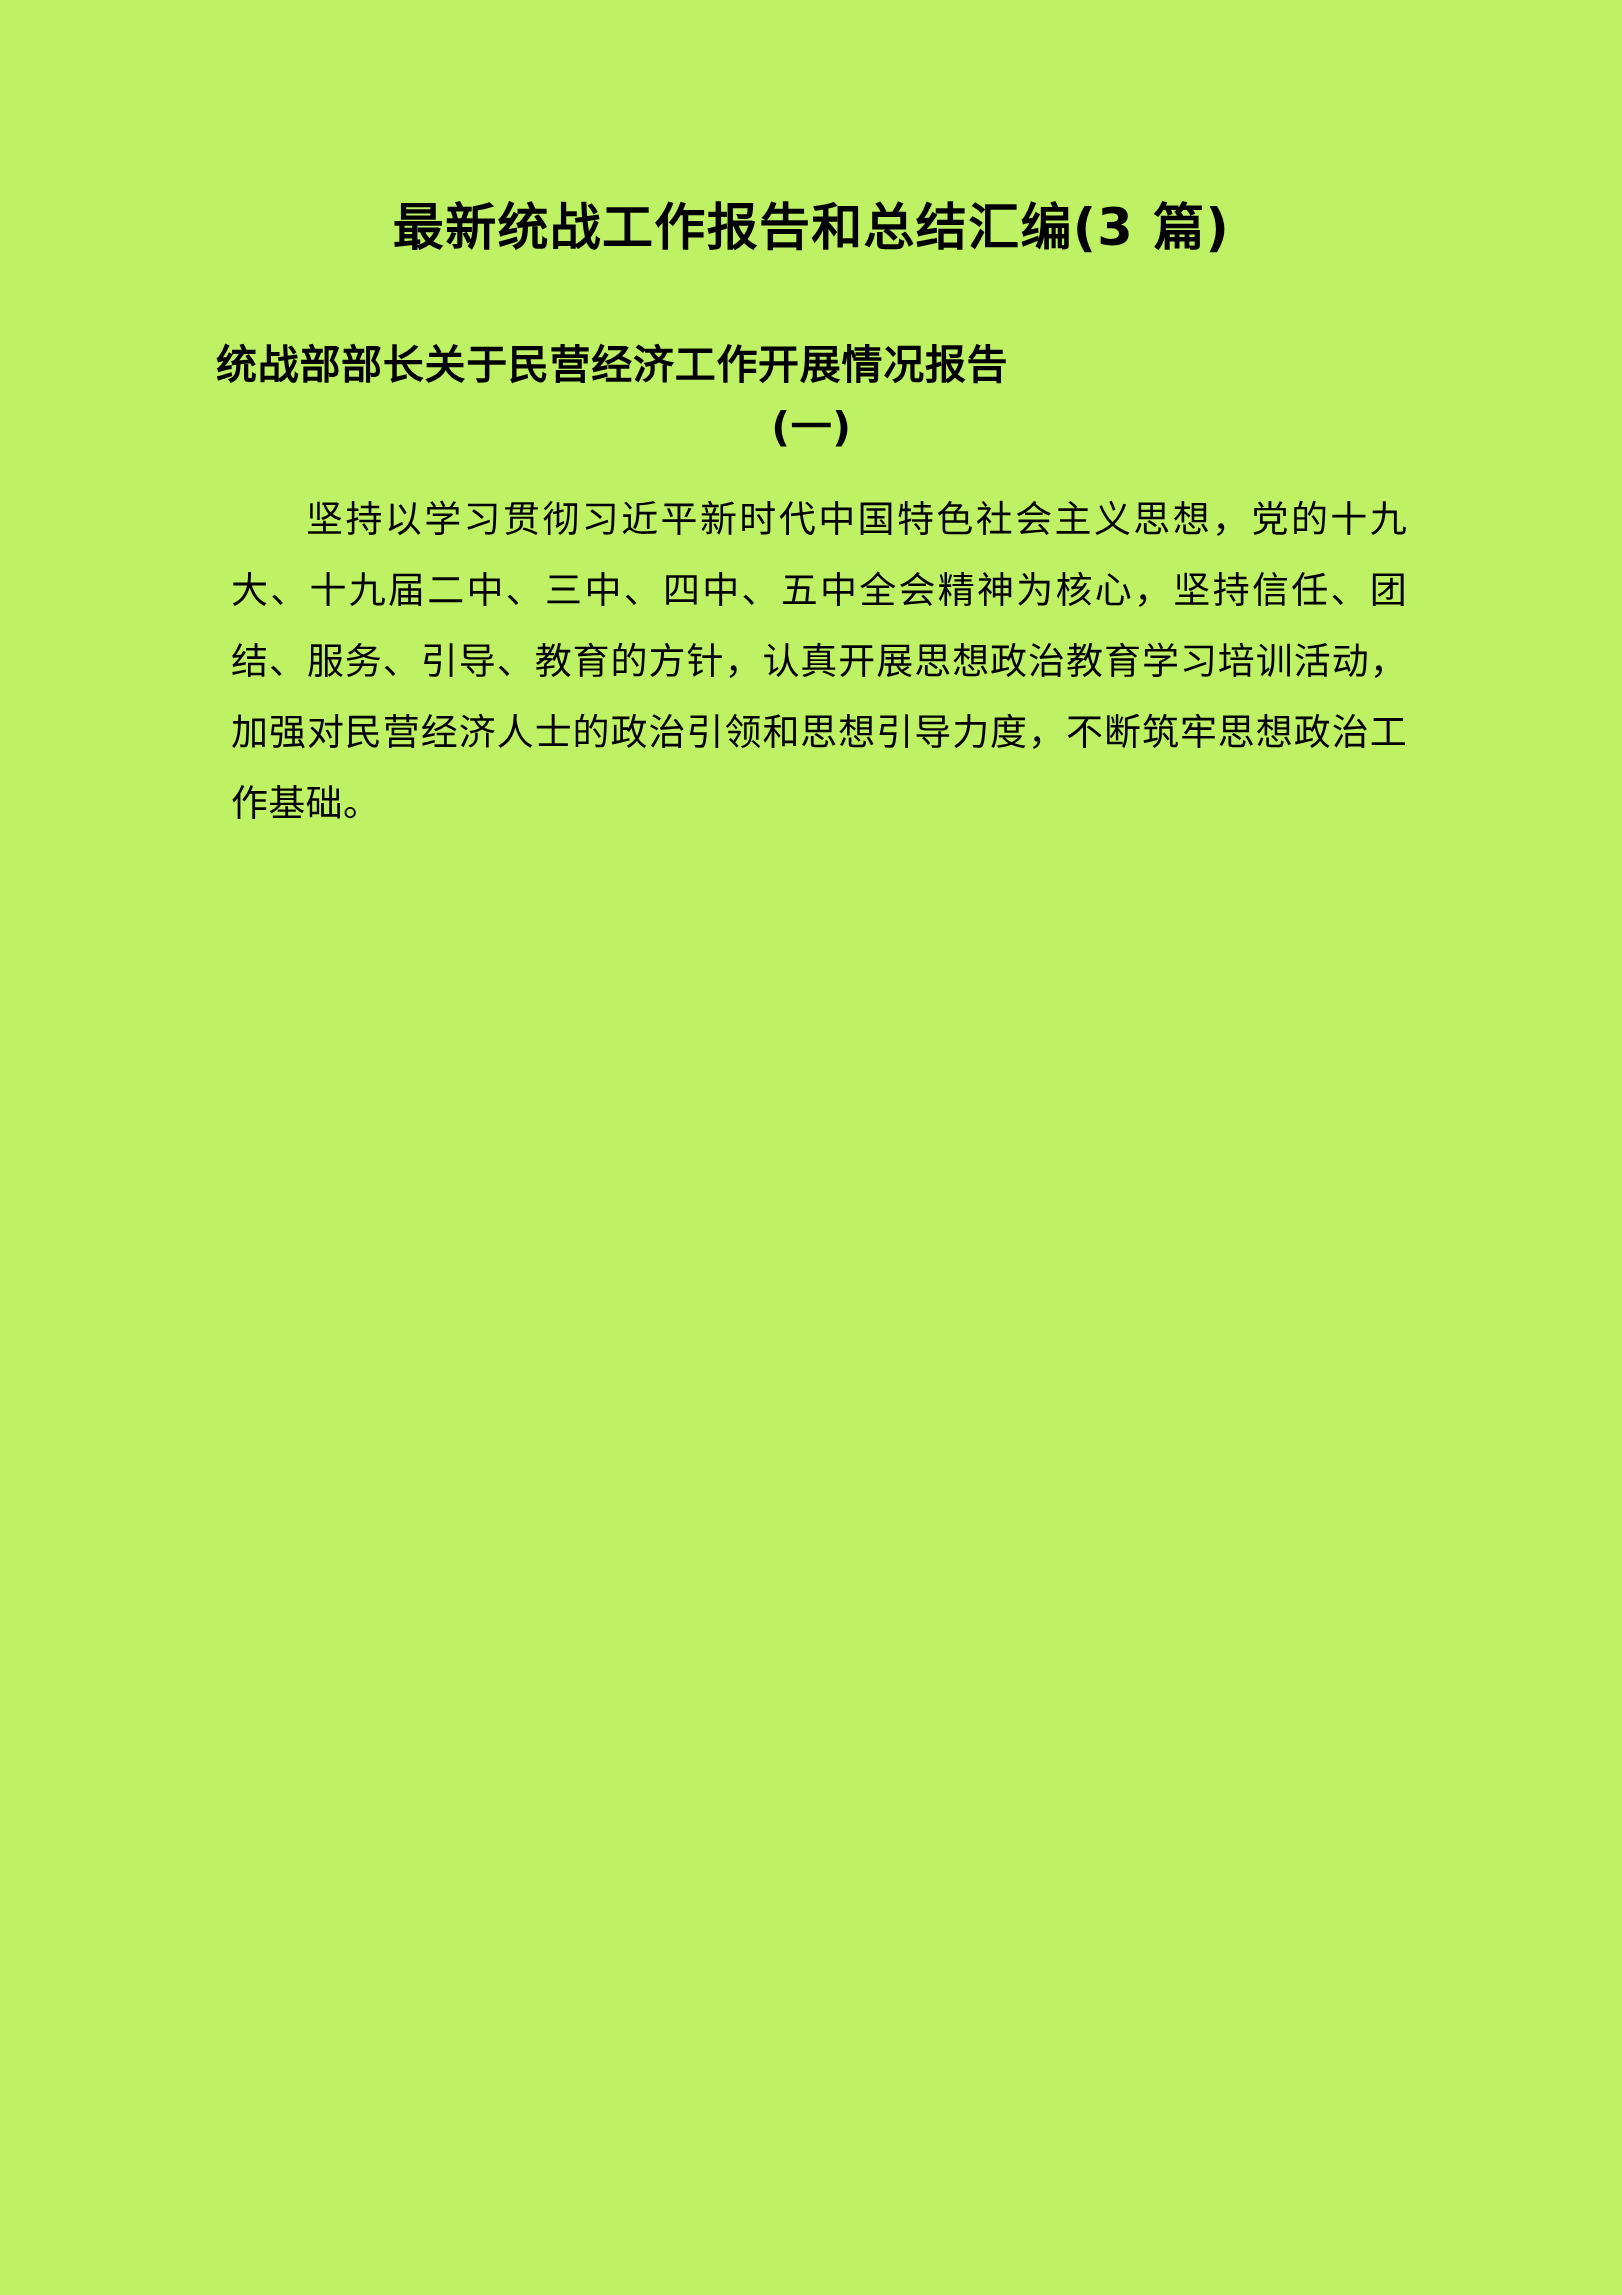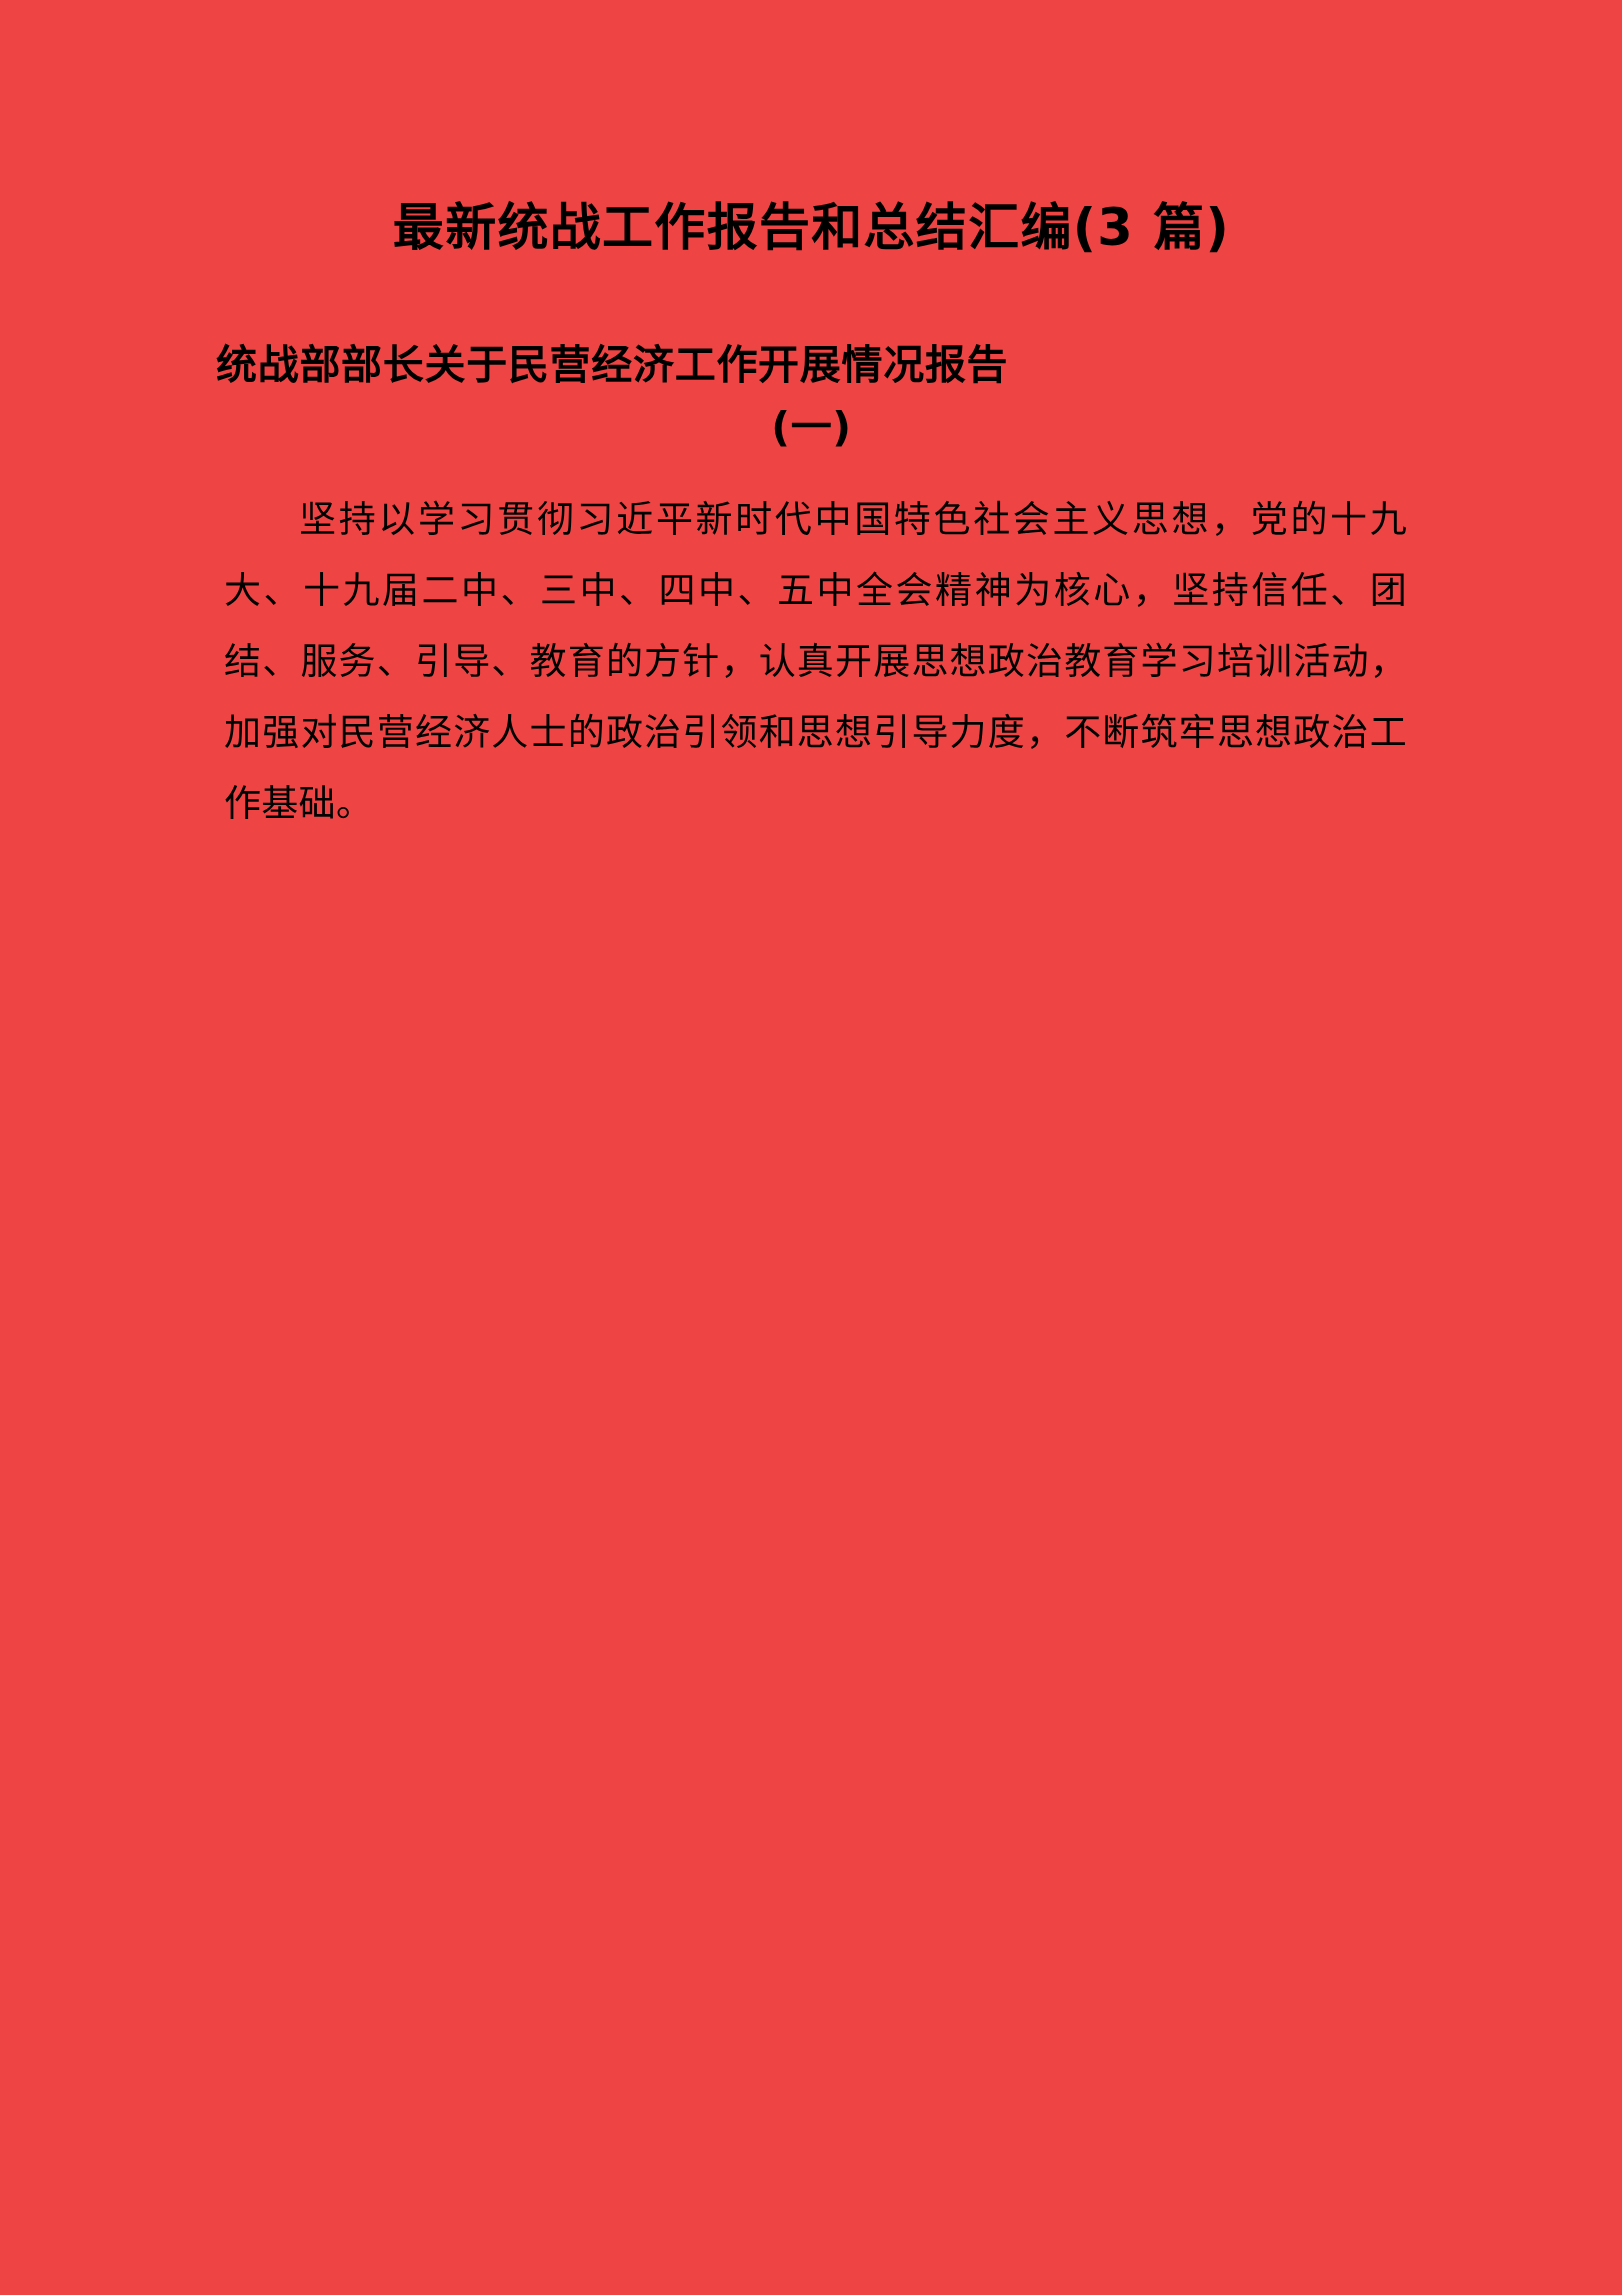--- a/index.html
+++ b/index.html
@@ -12,21 +12,21 @@
     height: 2295px;
     font-family: "DejaVu Sans", "Liberation Sans", sans-serif;
     color: #000000;
     overflow: hidden;
   }
   .page {
     box-sizing: border-box;
     width: 1623px;
     height: 2295px;
     padding: 196px 216px 68px 216px;
-    background: #ef4444;
+    background: #bef264;
   }
   .doc-title {
     font-size: 51px;
     font-weight: bold;
     text-align: center;
     letter-spacing: 1.3px;
     line-height: 1.25;
     margin: 0 0 14.4px 0;
   }
   .section-title {
@@ -44,21 +44,21 @@
     line-height: 1.3;
     margin: 9.2px 0 0 0;
     letter-spacing: 0.7px;
   }
   .body-text {
     font-size: 37px;
     line-height: 1.92;
     text-align: justify;
     text-justify: inter-ideograph;
     text-indent: 75px;
-    margin: 22px 0 0 8px;
+    margin: 22px 0 0 15px;
     letter-spacing: 0.3px;
   }
   .body-text:first-of-type {
     margin-top: 29px;
   }
 </style>
 </head>
 <body>
 
 <div class="page">

